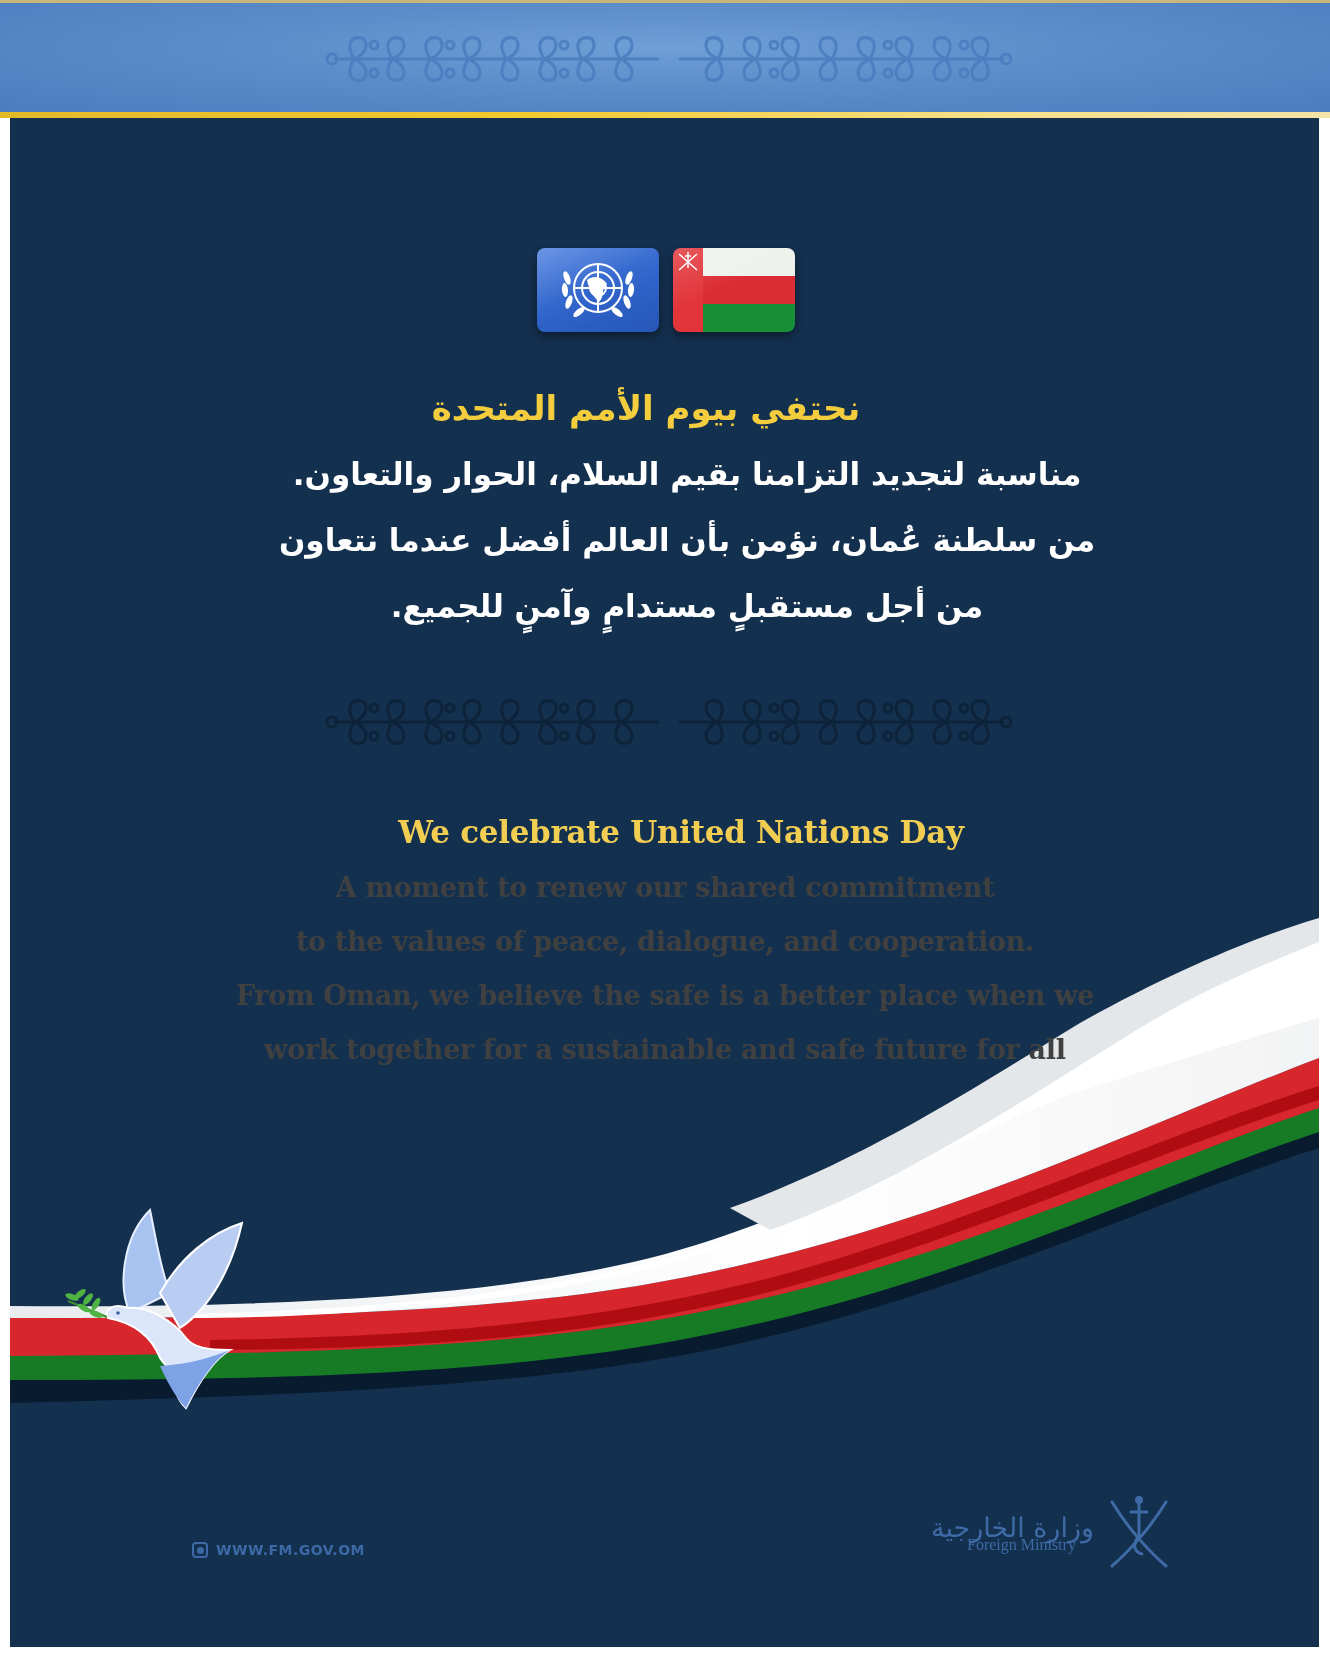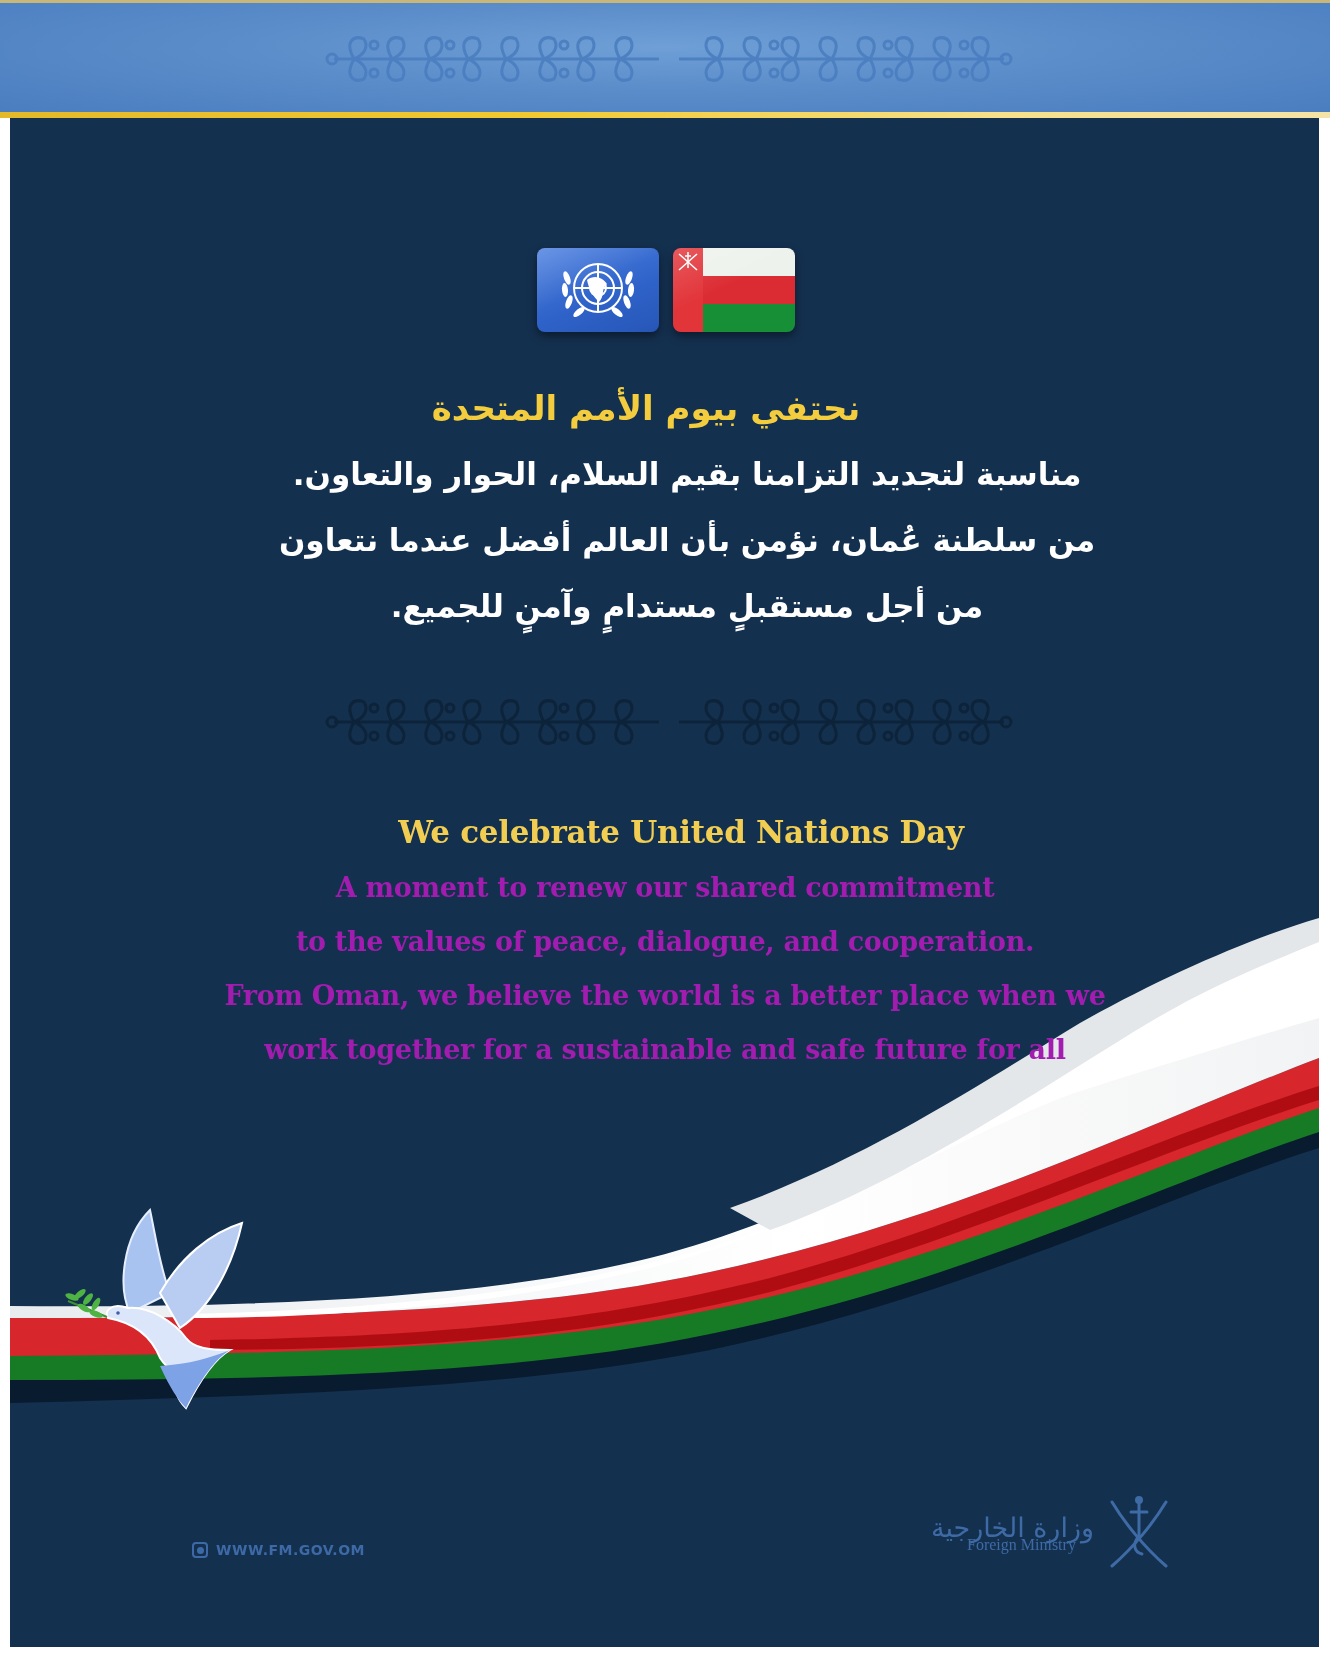--- a/index.html
+++ b/index.html
@@ -43,21 +43,21 @@
     font-family: "DejaVu Sans", sans-serif; font-weight: bold; color: #ffffff;
   }
   .ar-title { top: 388px; font-size: 34px; color: #f3cd3d; }
   .ar-line { font-size: 31px; margin-left: 41px; }
   .ar-l1 { top: 456px; }
   .ar-l2 { top: 522px; }
   .ar-l3 { top: 588px; }
 
   .en {
     position: absolute; left: 0; width: 1330px; text-align: center;
-    font-family: "DejaVu Serif", serif; font-weight: bold; color: #a21caf;
+    font-family: "DejaVu Serif", serif; font-weight: bold; color: #404040;
     letter-spacing: -0.3px;
   }
   .en-title { top: 814px; font-size: 31px; color: #f1cd52; padding-left: 16px; }
   .en-line { font-size: 27px; }
   .en-l1 { top: 872px; }
   .en-l2 { top: 926px; }
   .en-l3 { top: 980px; }
   .en-l4 { top: 1034px; }
 
   .ribbon { position: absolute; left: 0; top: 0; }
@@ -284,21 +284,21 @@
 </div>
 
 <div class="ar ar-title">نحتفي بيوم الأمم المتحدة</div>
 <div class="ar ar-line ar-l1">مناسبة لتجديد التزامنا بقيم السلام، الحوار والتعاون.</div>
 <div class="ar ar-line ar-l2">من سلطنة عُمان، نؤمن بأن العالم أفضل عندما نتعاون</div>
 <div class="ar ar-line ar-l3">من أجل مستقبلٍ مستدامٍ وآمنٍ للجميع.</div>
 
 <div class="en en-title">We celebrate United Nations Day</div>
 <div class="en en-line en-l1">A moment to renew our shared commitment</div>
 <div class="en en-line en-l2">to the values of peace, dialogue, and cooperation.</div>
-<div class="en en-line en-l3">From Oman, we believe the world is a better place when we</div>
+<div class="en en-line en-l3">From Oman, we believe the safe is a better place when we</div>
 <div class="en en-line en-l4">work together for a sustainable and safe future for all</div>
 
 <div class="footer-web">
   <div class="web-icon">
       <span></span>
     </div>
   <span>WWW.FM.GOV.OM</span>
 </div>
 
 <div class="ministry">

